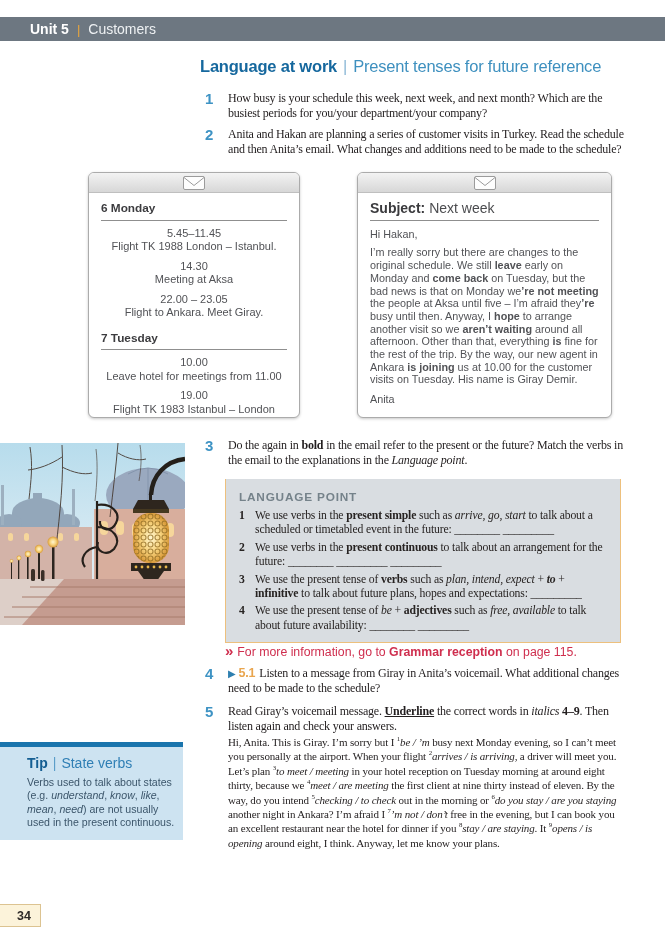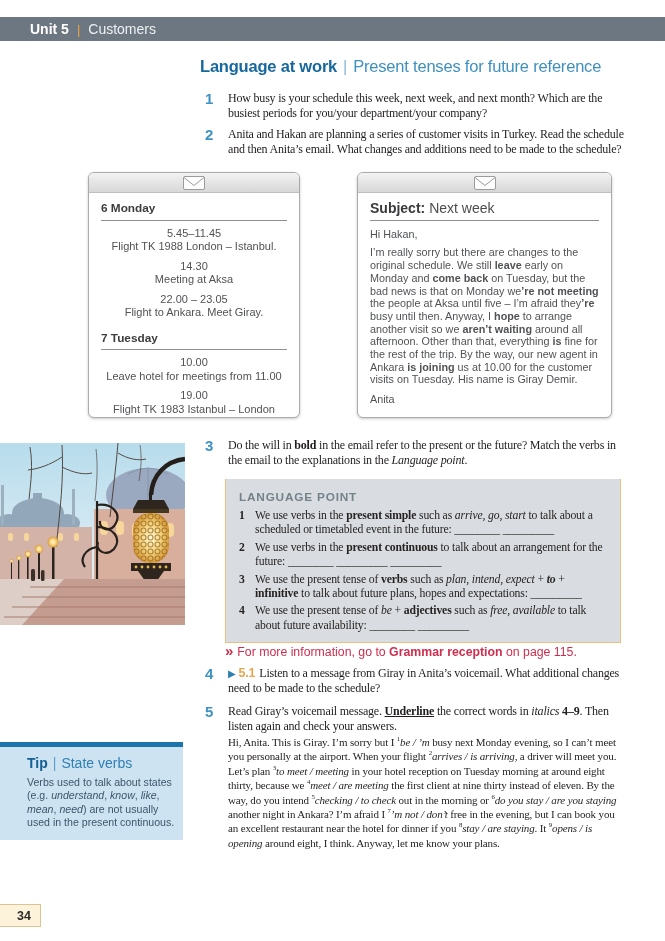--- a/index.html
+++ b/index.html
@@ -187,21 +187,21 @@
       <span>Next week</span>
     </div>
     <p class="email-greeting">Hi Hakan,</p>
     <p class="email-body"><span>I’m really sorry but there are changes to the original schedule. We still </span><span style="font-weight: bold;">leave</span><span> early on Monday and </span><span style="font-weight: bold;">come back</span><span> on Tuesday, but the bad news is that on Monday we</span><span style="font-weight: bold;">’re not meeting</span><span> the people at Aksa until five – I’m afraid they</span><span style="font-weight: bold;">’re</span><span> busy until then. Anyway, I </span><span style="font-weight: bold;">hope</span><span> to arrange another visit so we </span><span style="font-weight: bold;">aren’t waiting</span><span> around all afternoon. Other than that, everything </span><span style="font-weight: bold;">is</span><span> fine for the rest of the trip. By the way, our new agent in Ankara </span><span style="font-weight: bold;">is joining</span><span> us at 10.00 for the customer visits on Tuesday. His name is Giray Demir.</span></p>
     <p class="email-sig">Anita</p>
   </div>
 </div>
 
 <div class="ex" id="ex3">
   <div class="ex-num">3</div>
-  <p class="ex-body"><span>Do the will in </span><span style="font-weight: bold;">bold</span><span> in the email refer to the present or the future? Match the verbs in the email to the explanations in the </span><span style="font-style: italic;">Language point</span><span>.</span></p>
+  <p class="ex-body"><span>Do the again in </span><span style="font-weight: bold;">bold</span><span> in the email refer to the present or the future? Match the verbs in the email to the explanations in the </span><span style="font-style: italic;">Language point</span><span>.</span></p>
 </div>
 
 <div class="lp-accent"></div>
 <div id="language-point">
   <div class="lp-title">LANGUAGE POINT</div>
   <div class="lp-item">
     <div class="lp-num">1</div>
     <p class="lp-text"><span>We use verbs in the </span><span style="font-weight: bold;">present simple</span><span> such as </span><span style="font-style: italic;">arrive, go, start</span><span> to talk about a scheduled or timetabled event in the future: ________ _________</span></p>
   </div>
   <div class="lp-item">

